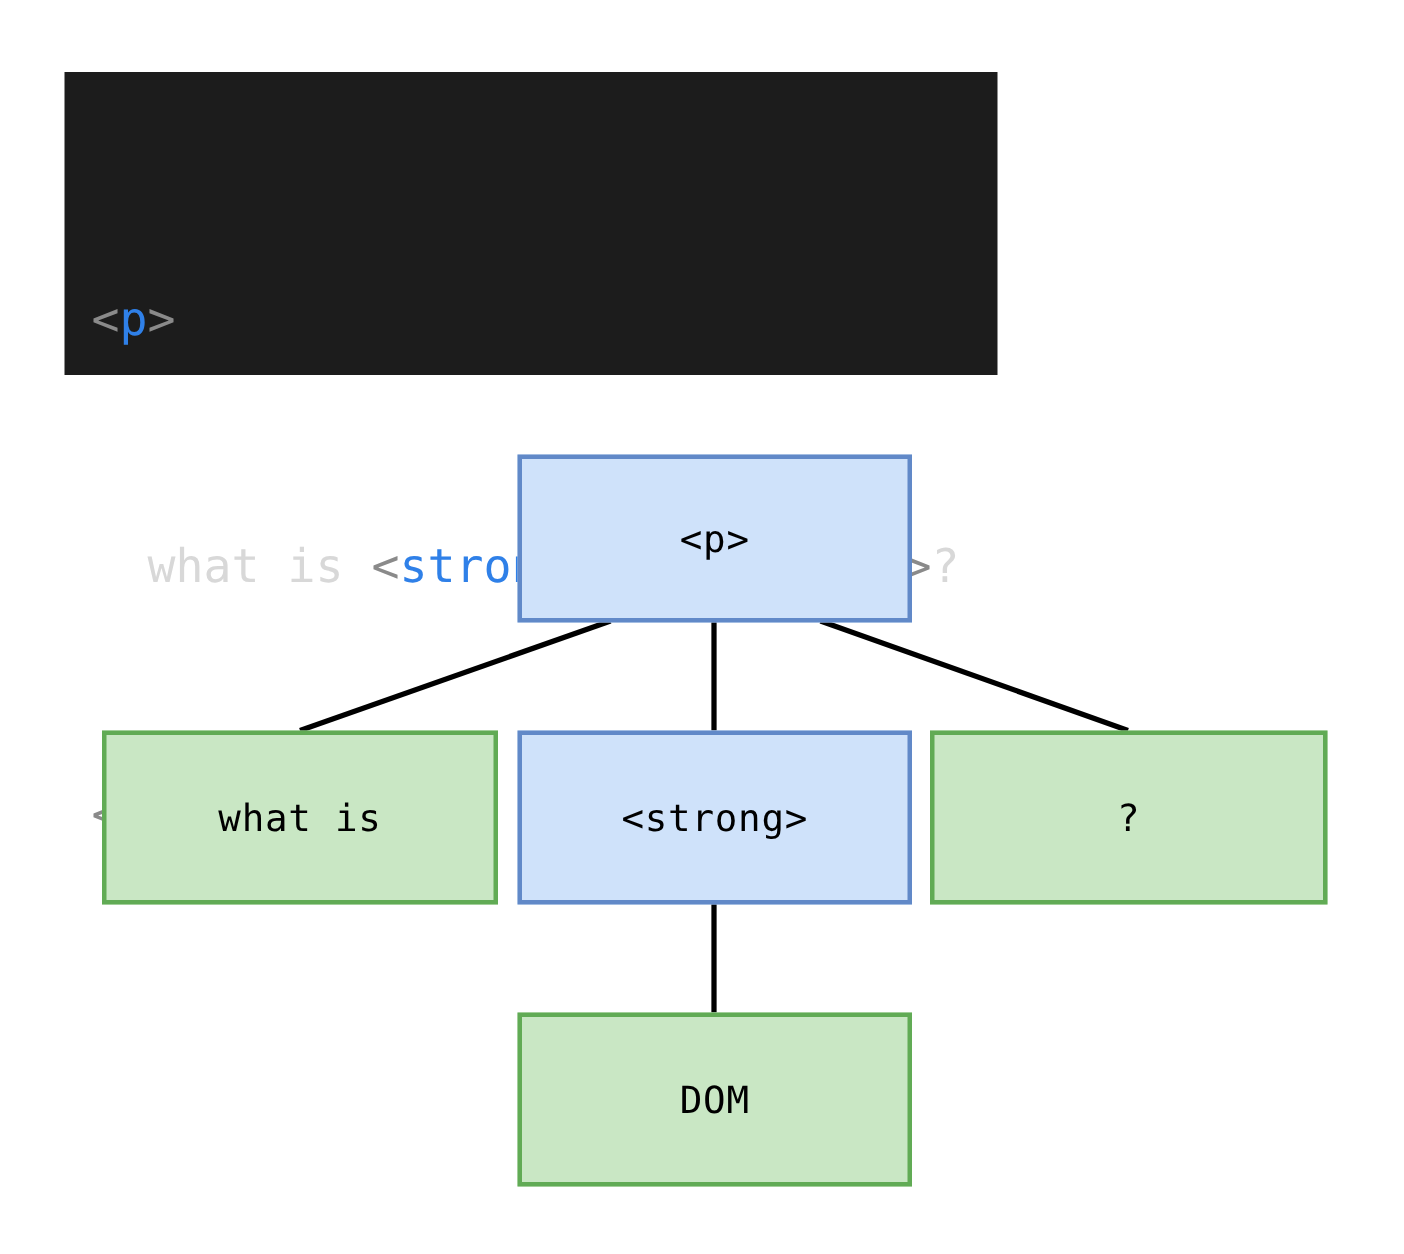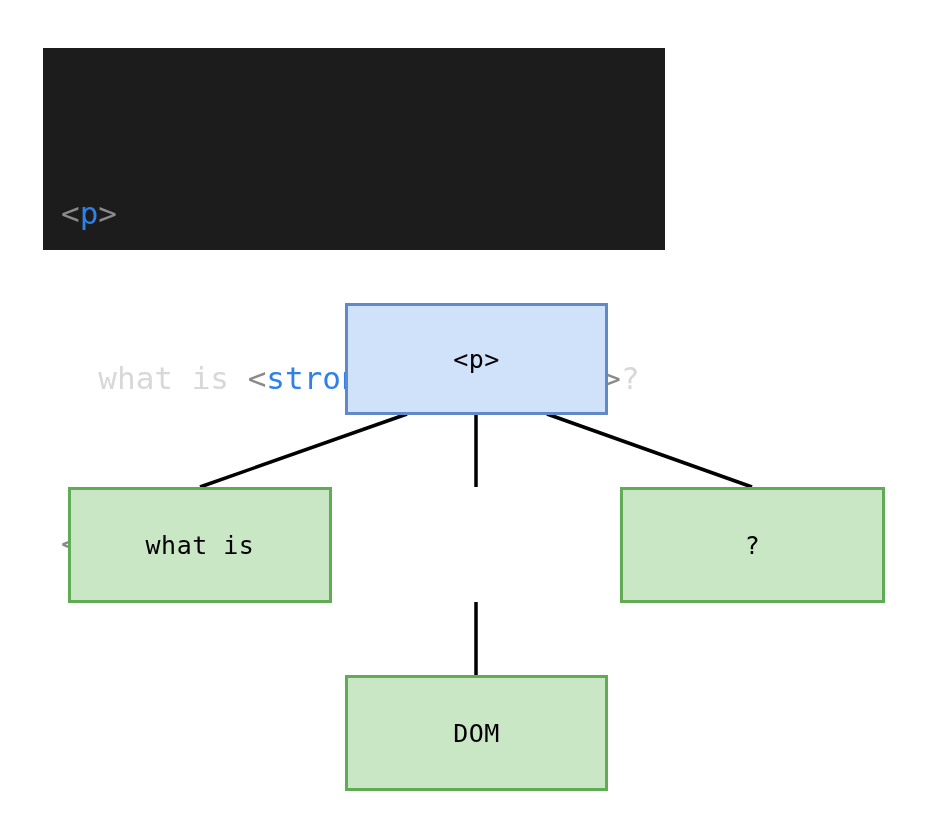--- a/index.html
+++ b/index.html
@@ -106,20 +106,23 @@
     </svg>
 
     <div id="node-p" class="node node-element">
       <span>&lt;p&gt;</span>
     </div>
 
     <div id="node-whatis" class="node node-text">
       <span>what is</span>
     </div>
 
+    <div id="node-strong" class="node node-element">
+      <span>&lt;strong&gt;</span>
+    </div>
 
     <div id="node-question" class="node node-text">
       <span>?</span>
     </div>
 
     <div id="node-dom" class="node node-text">
       <span>DOM</span>
     </div>
 
   </div>

